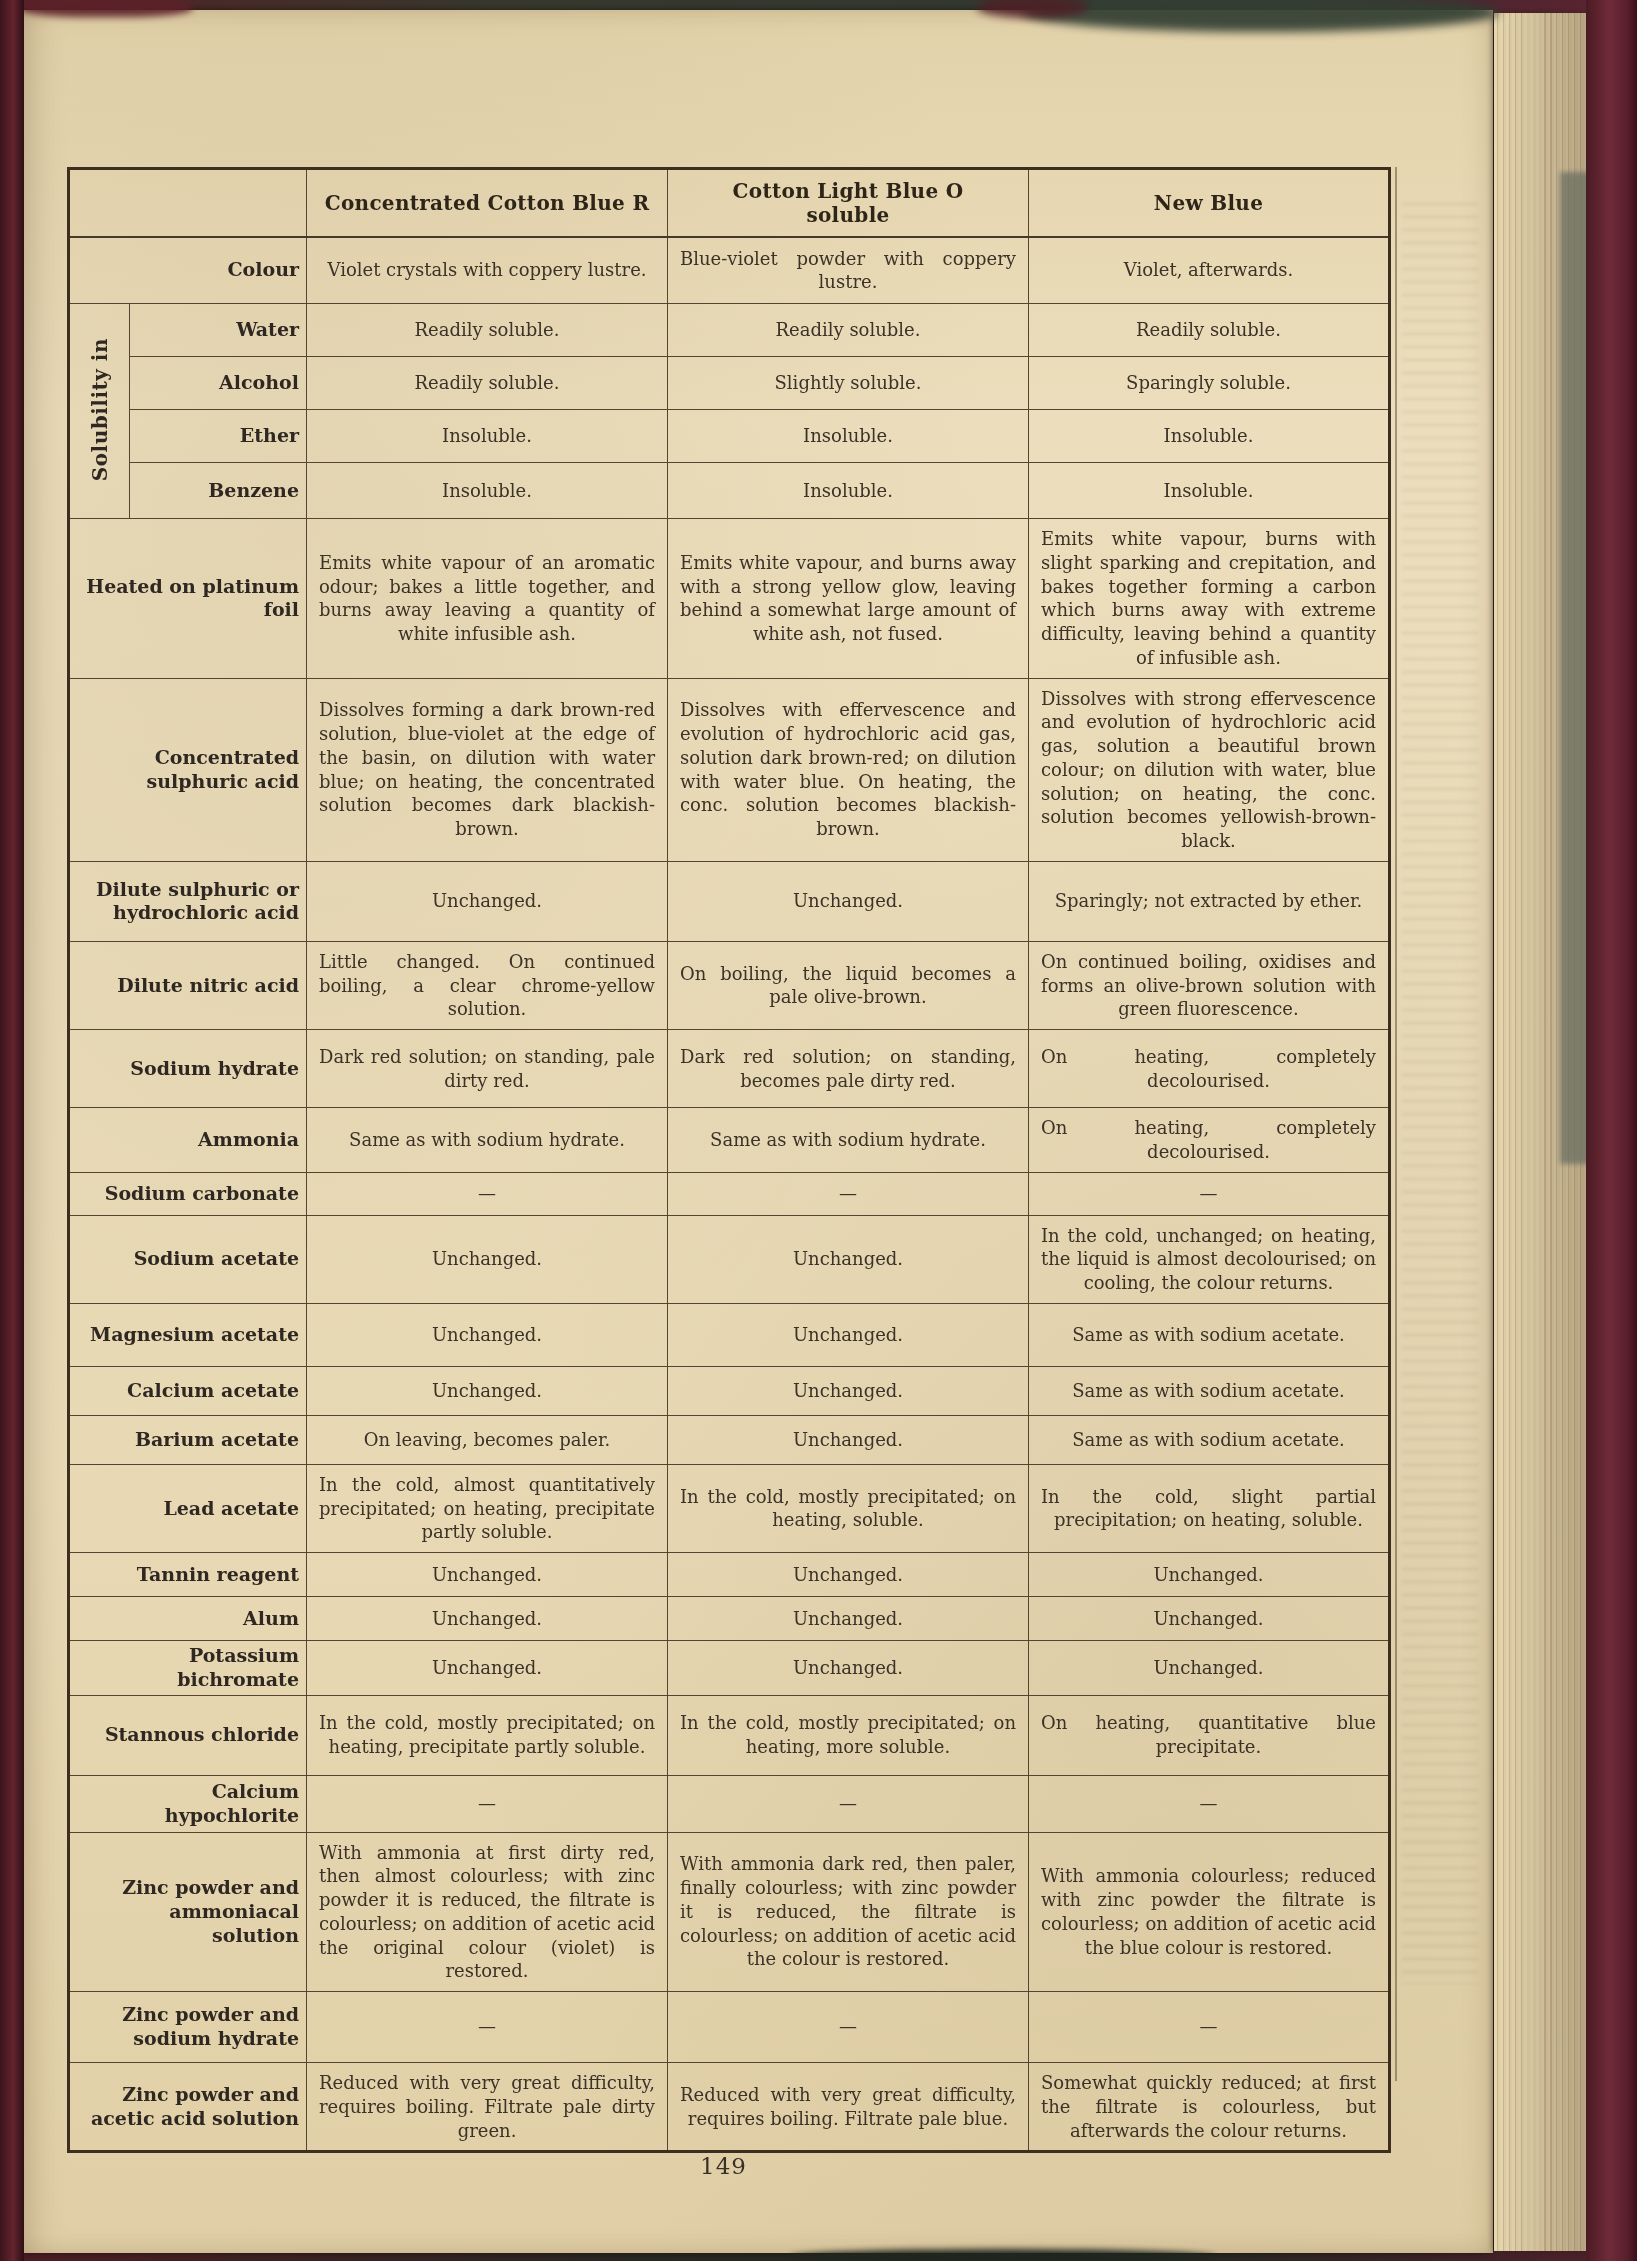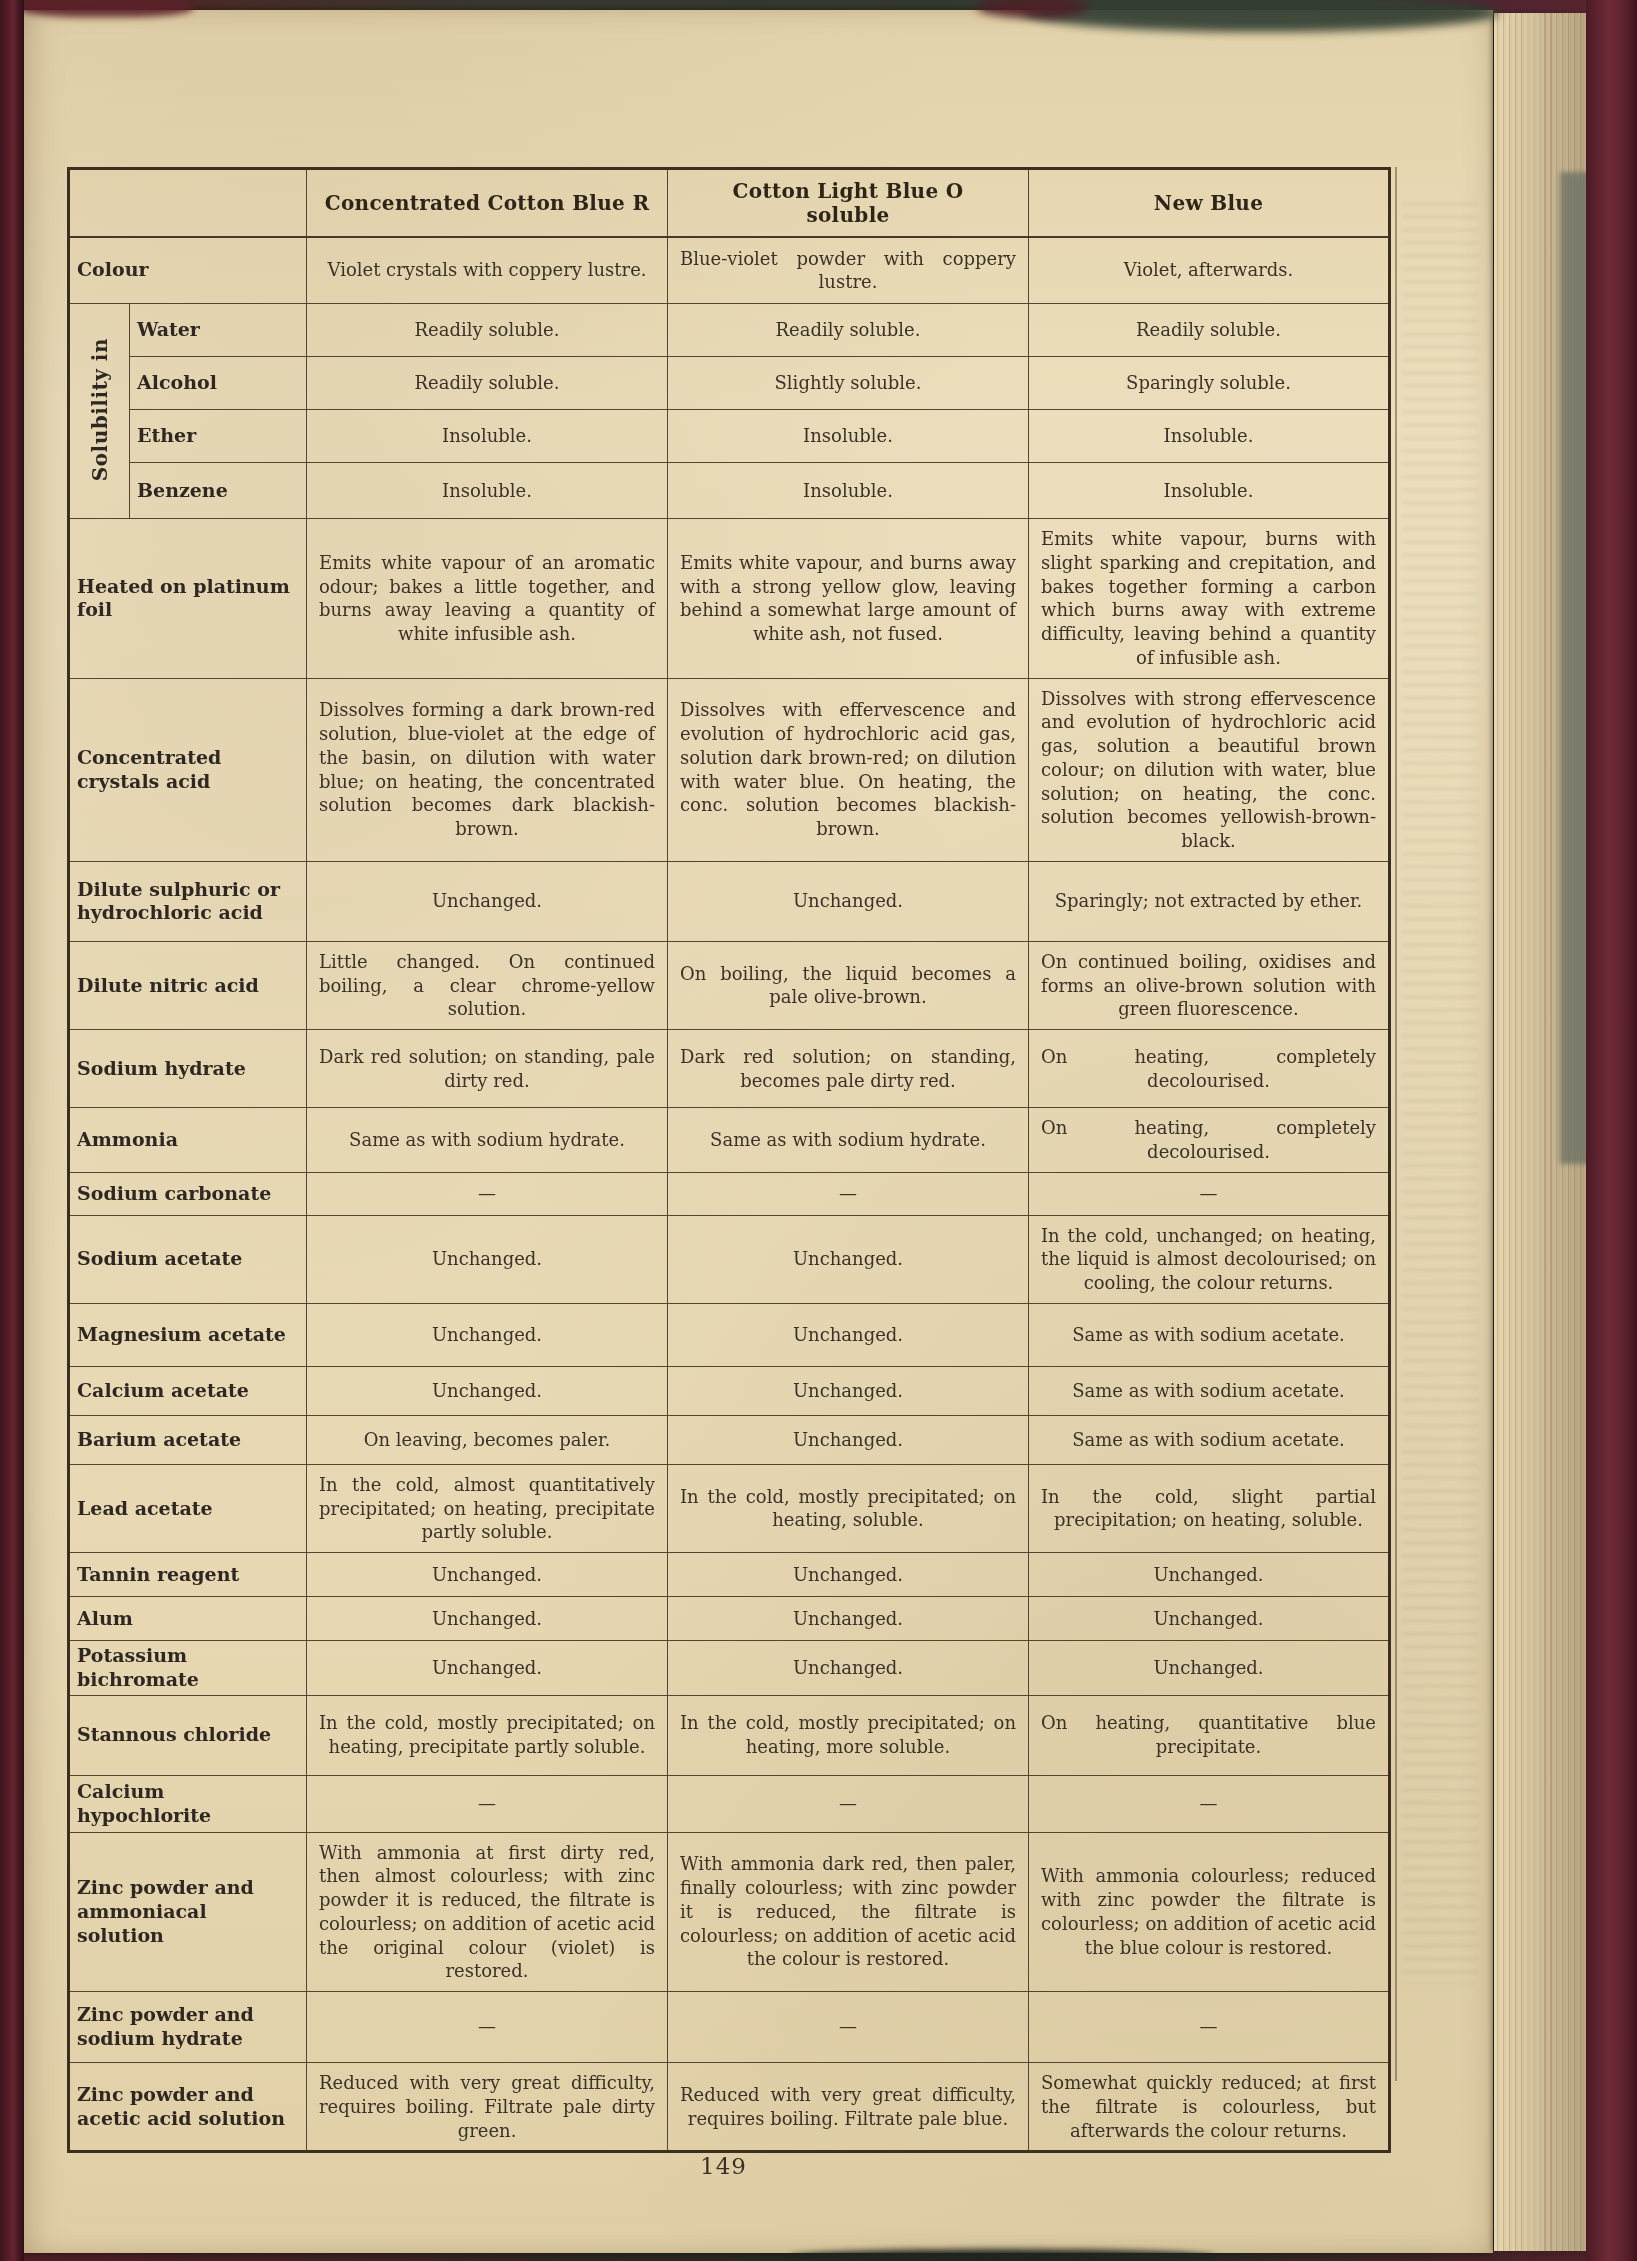--- a/index.html
+++ b/index.html
@@ -45,21 +45,21 @@
   .edge-line{position:absolute;left:1371px;top:157px;width:1.5px;height:1914px;background:rgba(90,75,50,.5);}
   
   table.dyes{position:absolute;left:43px;top:157px;width:1321px;
     border-collapse:collapse;table-layout:fixed;
     color:#372d21;border:3px solid #3c2f20;padding-left:36px;}
   .dyes th,.dyes td{border:1.5px solid #55442f;}
   .dyes thead th{
     font-size:20px;font-weight:bold;text-align:center;vertical-align:middle;
     white-space:pre-line;letter-spacing:0.3px;color:#2e2519;
     border-bottom:2.5px solid #46382a;padding:4px 5px;}
-  .dyes th.rl{font-size:19px;font-weight:bold;text-align:left;vertical-align:middle;
+  .dyes th.rl{font-size:19px;font-weight:bold;text-align:right;vertical-align:middle;
     color:#2f2822;padding:3px 7px;line-height:1.25;}
   .dyes th.vh{vertical-align:middle;text-align:center;padding:2px;}
   .vtext{display:inline-block;writing-mode:vertical-rl;transform:rotate(180deg);
     font-size:20px;font-weight:bold;color:#2f2822;letter-spacing:0.5px;}
   .dyes td.c{font-size:18px;line-height:1.32;padding:8px 12px;
     text-align:justify;text-align-last:center;vertical-align:middle;color:#3b3228;}
   thead tr{height:68px;}
   tr.r0{height:67px}tr.r1{height:53px}tr.r2{height:53px}tr.r3{height:53px}tr.r4{height:56px}
   tr.r5{height:153px}tr.r6{height:178px}tr.r7{height:80px}tr.r8{height:82px}tr.r9{height:78px}
   tr.r10{height:42px}tr.r11{height:43px}tr.r12{height:80px}tr.r13{height:63px}tr.r14{height:49px}
@@ -133,21 +133,21 @@
         <td class="c">Insoluble.</td>
         <td class="c">Insoluble.</td>
       </tr>
       <tr class="r5">
         <th class="rl" colspan="2">Heated on platinum foil</th>
         <td class="c">Emits white vapour of an aromatic odour; bakes a little together, and burns away leaving a quantity of white infusible ash.</td>
         <td class="c">Emits white vapour, and burns away with a strong yellow glow, leaving behind a somewhat large amount of white ash, not fused.</td>
         <td class="c">Emits white vapour, burns with slight sparking and crepitation, and bakes together forming a carbon which burns away with extreme difficulty, leaving behind a quantity of infusible ash.</td>
       </tr>
       <tr class="r6">
-        <th class="rl" colspan="2">Concentrated crystals acid</th>
+        <th class="rl" colspan="2">Concentrated sulphuric acid</th>
         <td class="c">Dissolves forming a dark brown-red solution, blue-violet at the edge of the basin, on dilution with water blue; on heating, the concentrated solution becomes dark blackish-brown.</td>
         <td class="c">Dissolves with effervescence and evolution of hydrochloric acid gas, solution dark brown-red; on dilution with water blue. On heating, the conc. solution becomes blackish-brown.</td>
         <td class="c">Dissolves with strong effervescence and evolution of hydrochloric acid gas, solution a beautiful brown colour; on dilution with water, blue solution; on heating, the conc. solution becomes yellowish-brown-black.</td>
       </tr>
       <tr class="r7">
         <th class="rl" colspan="2">Dilute sulphuric or hydrochloric acid</th>
         <td class="c">Unchanged.</td>
         <td class="c">Unchanged.</td>
         <td class="c">Sparingly; not extracted by ether.</td>
       </tr>

